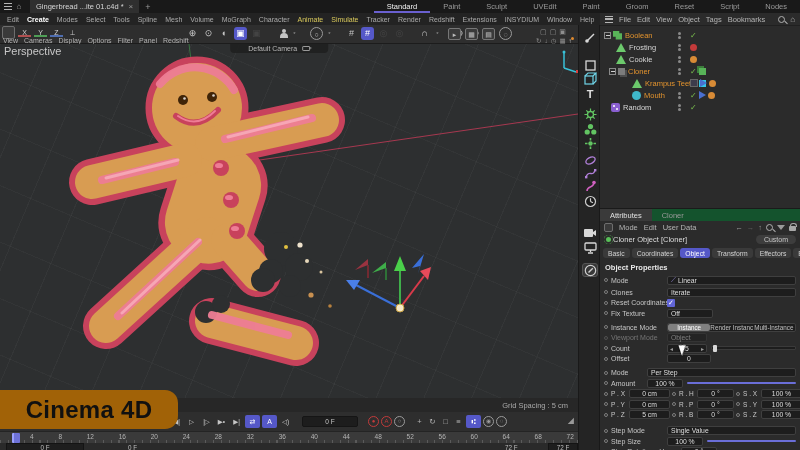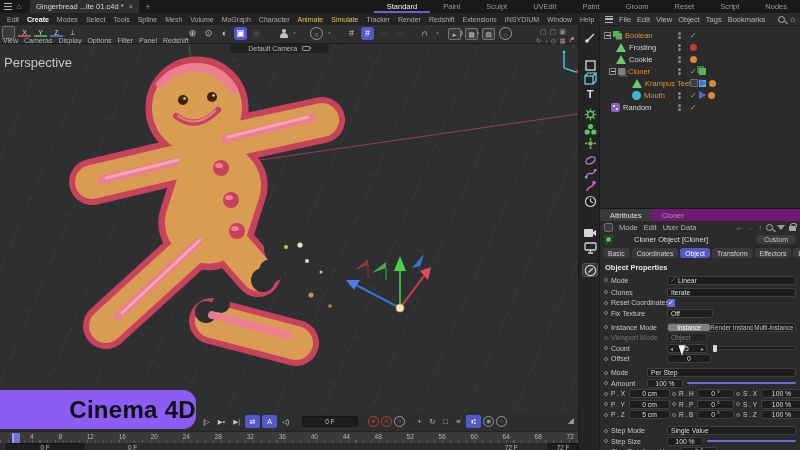--- a/index.html
+++ b/index.html
@@ -52,35 +52,35 @@
   .up-orange { position:relative; color:#cfcfcf; }
   .up-orange::after { content:""; position:absolute; right:-2px; top:0; width:3px; height:3px;
     border-radius:50%; background:#e08a2e; }
 
   
   #viewport { position:absolute; left:0; top:44px; width:578px; height:368px; background:#2d2f30;
     background-image:
       repeating-linear-gradient(113deg, rgba(255,255,255,.035) 0 1px, transparent 1px 44px),
       repeating-linear-gradient(23deg, rgba(255,255,255,.028) 0 1px, transparent 1px 52px);
     overflow:hidden; }
-  #persp-label { position:absolute; left:4px; top:11px; font-size:13px; color:#c8c8c8; z-index:4; }
+  #persp-label { position:absolute; left:4px; top:1px; font-size:11px; color:#c8c8c8; z-index:4; }
   #cam-pill { position:absolute; left:50%; transform:translateX(-60%); top:0; z-index:4;
     background:rgba(30,30,30,.85); padding:1px 18px; border-radius:0 0 4px 4px;
     font-size:7px; color:#b8b8b8; display:flex; gap:5px; align-items:center; }
   .cam-glyph { display:inline-block; width:8px; height:5px; border:1px solid #999; border-radius:1px; position:relative; }
   .cam-glyph::after { content:""; position:absolute; right:-3px; top:0; border-left:3px solid #999;
     border-top:1px solid transparent; border-bottom:1px solid transparent; }
   #vp-bottom { position:absolute; left:0; bottom:0; width:578px; height:14px; background:#272727;
     z-index:5; display:flex; align-items:center; justify-content:flex-end; padding-right:10px;
     font-size:7.5px; color:#a8a8a8; }
   #scene { position:absolute; left:0; top:0; z-index:2; }
 
   
-  #badge { position:absolute; left:0; top:390px; width:196px; height:39px; background:#8b5cf6;
-    border-radius:0 13px 13px 0; z-index:20; display:flex; align-items:center; justify-content:flex-end; }
+  #badge { position:absolute; left:0; top:390px; width:178px; height:39px; background:#a16207;
+    border-radius:0 13px 13px 0; z-index:20; display:flex; align-items:center; justify-content:center; }
   #badge span { font-size:24px; font-weight:700; color:#101010; letter-spacing:0.3px; }
 
   
   #timeline { position:absolute; left:0; top:412px; width:578px; height:38px; background:#2e2e2e; }
   #transport { position:absolute; left:140px; top:1px; height:17px; display:flex; align-items:center; gap:2px; }
   .tr-btn { min-width:13px; height:13px; background:none; border:none; color:#c6c6c6; font-size:6.5px;
     line-height:13px; text-align:center; padding:0 1px; font-family:inherit; }
   .tl-chip { width:15px; height:13px; border-radius:2px; background:#5558c8; color:#fff; font-size:7px;
     text-align:center; line-height:13px; }
   #frame-box { width:56px; height:11px; background:#1d1d1d; border:1px solid #151515; border-radius:2px;
@@ -148,24 +148,24 @@
   .ball { width:7px; height:7px; border-radius:50%; }
   .ball.or { background:#d88b36; } .ball.rd { background:#c33a3a; }
   .cube-g { width:7px; height:7px; background:#58b358; box-shadow:-2px -2px 0 #3c7e3c; }
   .flag-b { width:0; height:0; border-top:4px solid transparent; border-bottom:4px solid transparent;
     border-left:7px solid #4a6fd0; }
   .tag-dark { width:8px; height:8px; background:#3c3c4c; border:1px solid #666; }
 
   
   #attr-panel { position:absolute; left:600px; top:208px; width:200px; height:242px; background:#2b2b2b;
     border-top:1px solid #1a1a1a; overflow:hidden; }
-  #attr-tabs { display:flex; height:12px; background:#701a75; font-size:7.5px; color:#9a9a9a; }
+  #attr-tabs { display:flex; height:12px; background:#14532d; font-size:7.5px; color:#9a9a9a; }
   #attr-menu { display:flex; align-items:center; gap:6px; height:12px; padding:0 4px; font-size:7.5px; color:#b5b5b5; }
   #attr-menu .right { margin-left:auto; display:flex; gap:4px; color:#9a9a9a; font-size:7.5px; align-items:center; }
-  #attr-title { display:flex; align-items:center; gap:21px; height:13px; padding:0 4px; font-size:7.5px; color:#dcdcdc; }
+  #attr-title { display:flex; align-items:center; gap:0; height:13px; padding:0 4px; font-size:7.5px; color:#dcdcdc; }
   .cloner-ic { width:9px; height:9px; border-radius:50%; background:#58c058;
     box-shadow:inset 0 0 0 2px #2b2b2b, inset 0 0 0 4px #58c058; }
   #custom-btn { margin-left:auto; background:#3d3d3d; border-radius:6px; padding:1px 8px; color:#c8c8c8; font-size:7px; }
   #attr-chips { display:flex; gap:2px; padding:2px 3px; }
   .chip { background:#3a3a3a; border-radius:3px; padding:1.5px 5px; font-size:6.8px; color:#d2d2d2; }
   .chip.active { background:#5558c8; color:#fff; }
   #attr-header { font-size:7.5px; color:#e8e8e8; padding:3px 5px 2px; font-weight:bold; }
   .arow { display:flex; align-items:center; height:9px; margin:1.5px 4px 0; font-size:7px; color:#c6c6c6; position:relative; }
   .dotm { width:4px; height:4px; border:1px solid #7e7e7e; border-radius:50%; margin-right:3px; flex:none; }
   .alabel { width:56px; flex:none; white-space:nowrap; }
@@ -419,20 +419,23 @@
       </g>
 
       <g>
         <line x1="564" y1="8" x2="564" y2="24" stroke="#39c2d8" stroke-width="1.5"></line>
         <line x1="564" y1="24" x2="576" y2="28" stroke="#39c2d8" stroke-width="1.5"></line>
         <circle cx="564" cy="8" r="1.5" fill="#39c2d8"></circle>
         <rect x="576" y="26" width="3" height="3" fill="#d84040"></rect>
       </g>
     </svg>
 
+    <div id="vp-bottom">
+      <span>Grid Spacing : 5 cm</span>
+    </div>
   </div>
 
   <div id="badge">
     <span>Cinema 4D</span>
   </div>
 
   <div id="timeline">
     <div id="transport">
       <span style="display:flex;gap:2px;">
 

